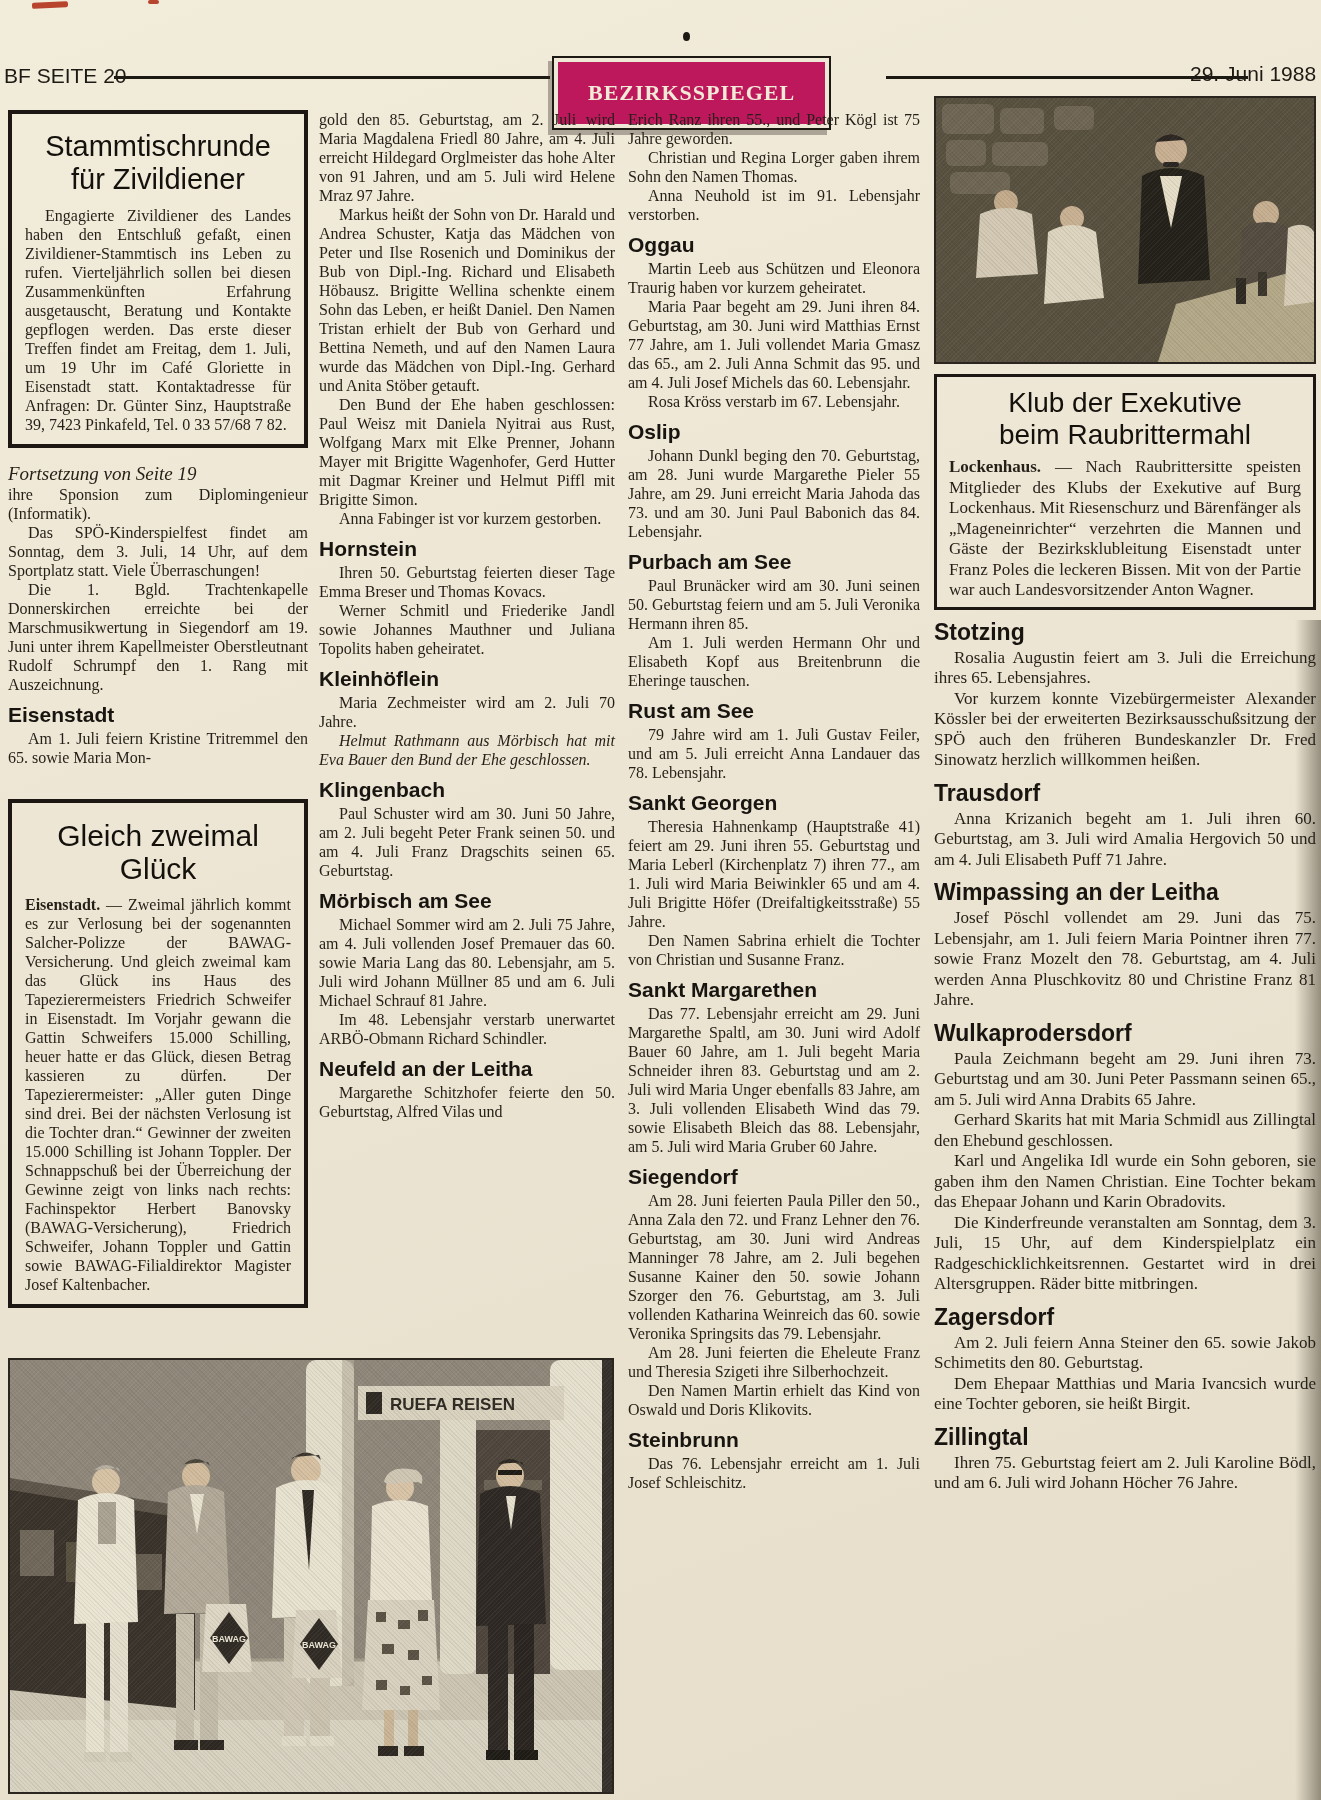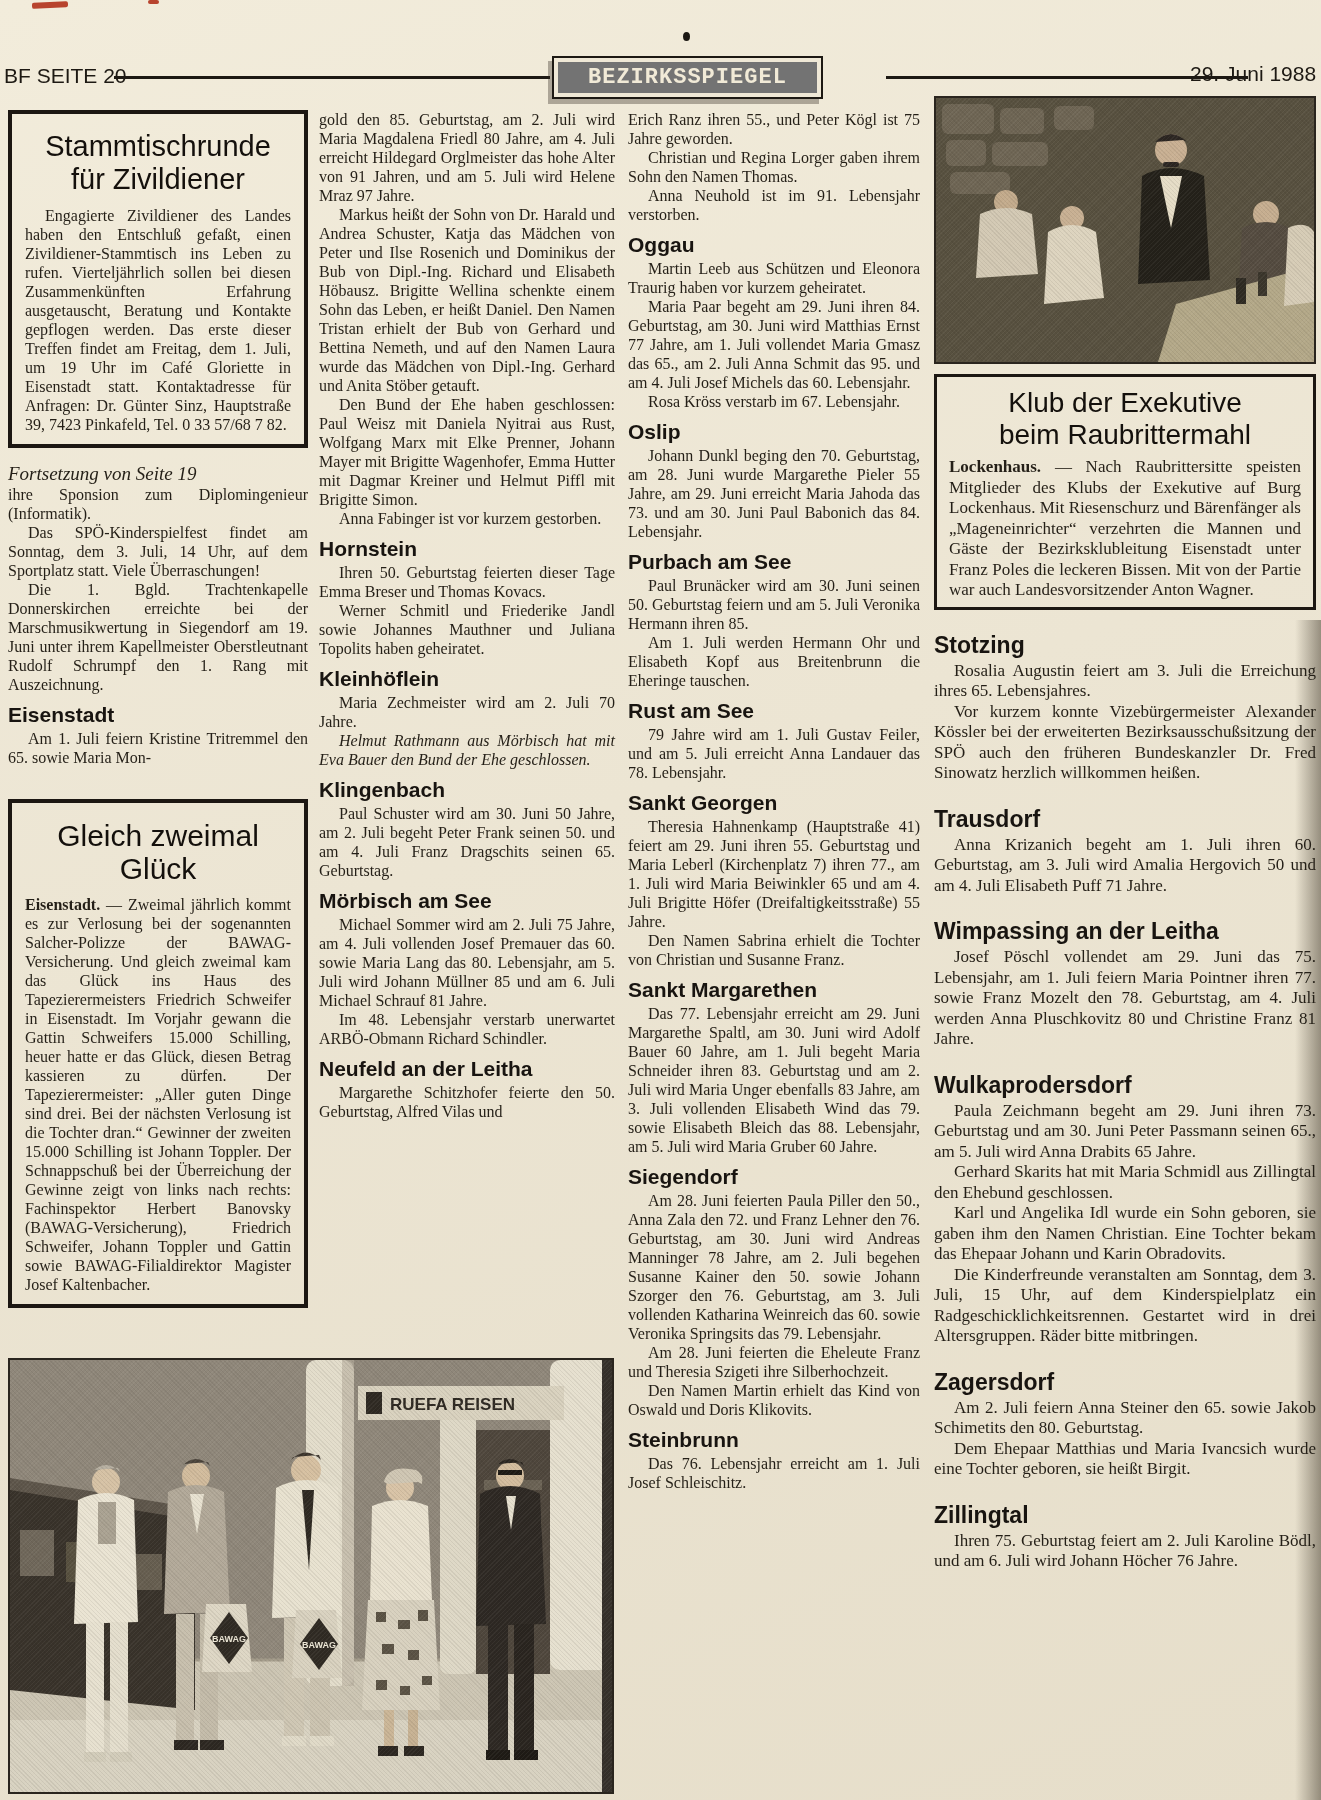--- a/index.html
+++ b/index.html
@@ -8,34 +8,34 @@
         font-family:"Liberation Serif", serif;color:#241f17;}
   .edge-right{position:absolute;top:620px;right:0;width:26px;height:1180px;
         background:linear-gradient(to right,rgba(80,72,58,0),rgba(80,72,58,.55));}
   .redmark{position:absolute;background:#b8442e;border-radius:2px;}
   .speck{position:absolute;background:#1c1813;border-radius:50%;}
   
   .hdr-label{position:absolute;font-family:"Liberation Sans",sans-serif;font-size:21px;color:#1d1913;}
   .rule{position:absolute;height:3px;background:#1d1913;}
   .mast-outer{position:absolute;left:552px;top:56px;border:2px solid #1d1913;padding:4px;
         background:#efe8d6;box-shadow:-4px 5px 0 rgba(45,38,28,.35);}
-  .mast-inner{background:#737373;color:#f1ead7;font-family:Liberation Mono, monospace;
-        font-weight:bold;font-size:22px;letter-spacing:1px;padding:3px 30px;}
+  .mast-inner{background:#be185d;color:#f1ead7;font-family:Liberation Serif, serif;
+        font-weight:bold;font-size:22px;letter-spacing:1px;padding:18px 30px;}
   
   .col{position:absolute;text-align:justify;font-size:16px;line-height:19px;}
   .col1{left:8px;top:110px;width:300px;}
   .col2{left:319px;top:110px;width:296px;}
   .col3{left:628px;top:110px;width:292px;}
   .col4{left:934px;top:96px;width:382px;font-size:17px;line-height:20.5px;}
   .para{margin:0;text-indent:20px;}
   .para.noindent{text-indent:0;}
   .para.italic{font-style:italic;}
   .sec-h{font-family:"Liberation Sans",sans-serif;font-weight:bold;font-size:21px;
         margin:9px 0 3px;text-align:left;line-height:23px;color:#181410;}
-  .col4 .sec-h{font-size:23px;margin:24px 0 4px;}
+  .col4 .sec-h{font-size:23px;margin:11px 0 4px;}
   .nbox{border:4px solid #1c1712;padding:12px 13px 10px;}
   .nbox-title{font-family:"Liberation Sans",sans-serif;font-weight:normal;text-align:center;
         font-size:29px;line-height:33px;margin:4px 0 10px;color:#14100c;}
   .box-glueck{margin-top:32px;}
   .box-glueck .nbox-title{font-size:30px;}
   .cont-label{font-style:italic;font-size:19px;margin:16px 0 2px;text-align:left;}
   .lead{font-weight:bold;}
   
   .photo{position:absolute;border:2px solid #2a251e;background:#8d857a;overflow:hidden;}
   .photo-bottom{left:8px;top:1358px;width:602px;height:432px;}
@@ -89,21 +89,21 @@
     <div class="nbox box-glueck">
       <div class="nbox-title">Gleich zweimal Glück</div>
       <p class="para noindent"><span class="lead">Eisenstadt.</span> <span>— Zweimal jährlich kommt es zur Verlosung bei der sogenannten Salcher-Polizze der BAWAG-Versicherung. Und gleich zweimal kam das Glück ins Haus des Tapezierermeisters Friedrich Schweifer in Eisenstadt. Im Vorjahr gewann die Gattin Schweifers 15.000 Schilling, heuer hatte er das Glück, diesen Betrag kassieren zu dürfen. Der Tapezierermeister: „Aller guten Dinge sind drei. Bei der nächsten Verlosung ist die Tochter dran.“ Gewinner der zweiten 15.000 Schilling ist Johann Toppler. Der Schnappschuß bei der Überreichung der Gewinne zeigt von links nach rechts: Fachinspektor Herbert Banovsky (BAWAG-Versicherung), Friedrich Schweifer, Johann Toppler und Gattin sowie BAWAG-Filialdirektor Magister Josef Kaltenbacher.</span></p>
     </div>
   </div>
 
   <div class="col col2">
     <div>
         <p class="para noindent">gold den 85. Geburtstag, am 2. Juli wird Maria Magdalena Friedl 80 Jahre, am 4. Juli erreicht Hildegard Orglmeister das hohe Alter von 91 Jahren, und am 5. Juli wird Helene Mraz 97 Jahre.</p>
         <p class="para">Markus heißt der Sohn von Dr. Harald und Andrea Schuster, Katja das Mädchen von Peter und Ilse Rosenich und Dominikus der Bub von Dipl.-Ing. Richard und Elisabeth Höbausz. Brigitte Wellina schenkte einem Sohn das Leben, er heißt Daniel. Den Namen Tristan erhielt der Bub von Gerhard und Bettina Nemeth, und auf den Namen Laura wurde das Mädchen von Dipl.-Ing. Gerhard und Anita Stöber getauft.</p>
-        <p class="para">Den Bund der Ehe haben geschlossen: Paul Weisz mit Daniela Nyitrai aus Rust, Wolfgang Marx mit Elke Prenner, Johann Mayer mit Brigitte Wagenhofer, Emma Hutter mit Dagmar Kreiner und Helmut Piffl mit Brigitte Simon.</p>
+        <p class="para">Den Bund der Ehe haben geschlossen: Paul Weisz mit Daniela Nyitrai aus Rust, Wolfgang Marx mit Elke Prenner, Johann Mayer mit Brigitte Wagenhofer, Gerd Hutter mit Dagmar Kreiner und Helmut Piffl mit Brigitte Simon.</p>
         <p class="para">Anna Fabinger ist vor kurzem gestorben.</p>
       </div>
     <div>
         <h3 class="sec-h">Hornstein</h3>
         <p class="para">Ihren 50. Geburtstag feierten dieser Tage Emma Breser und Thomas Kovacs.</p>
         <p class="para">Werner Schmitl und Friederike Jandl sowie Johannes Mauthner und Juliana Topolits haben geheiratet.</p>
         <h3 class="sec-h">Kleinhöflein</h3>
         <p class="para">Maria Zechmeister wird am 2. Juli 70 Jahre.</p>
         <p class="para italic">Helmut Rathmann aus Mörbisch hat mit Eva Bauer den Bund der Ehe geschlossen.</p>
         <h3 class="sec-h">Klingenbach</h3>

